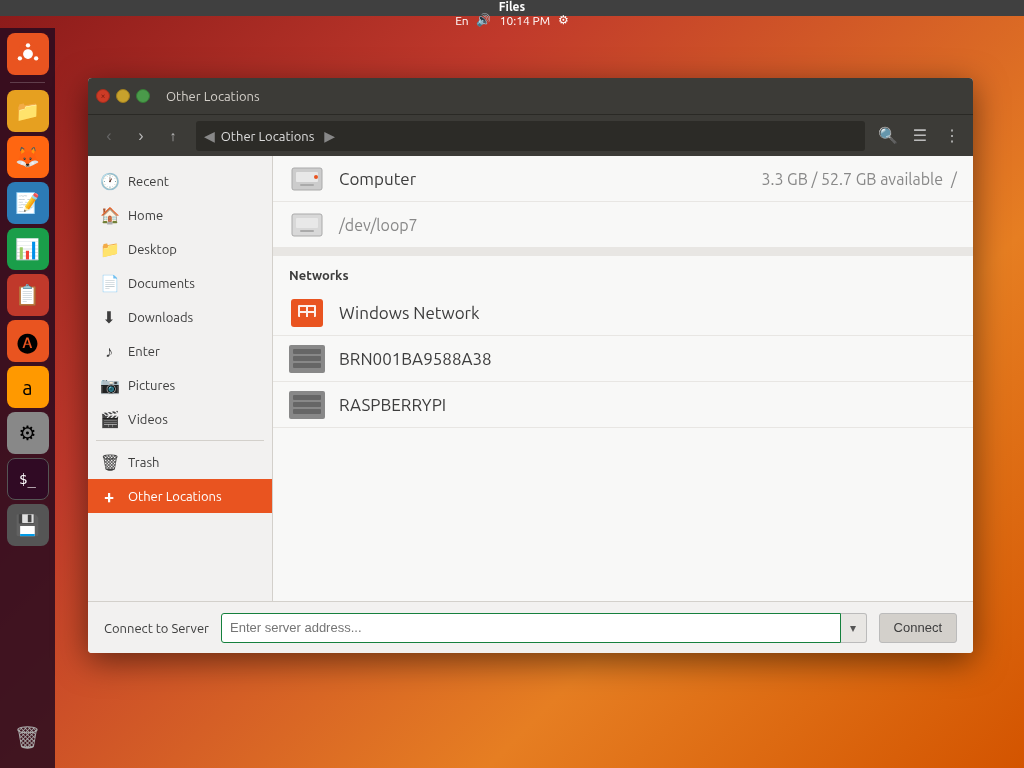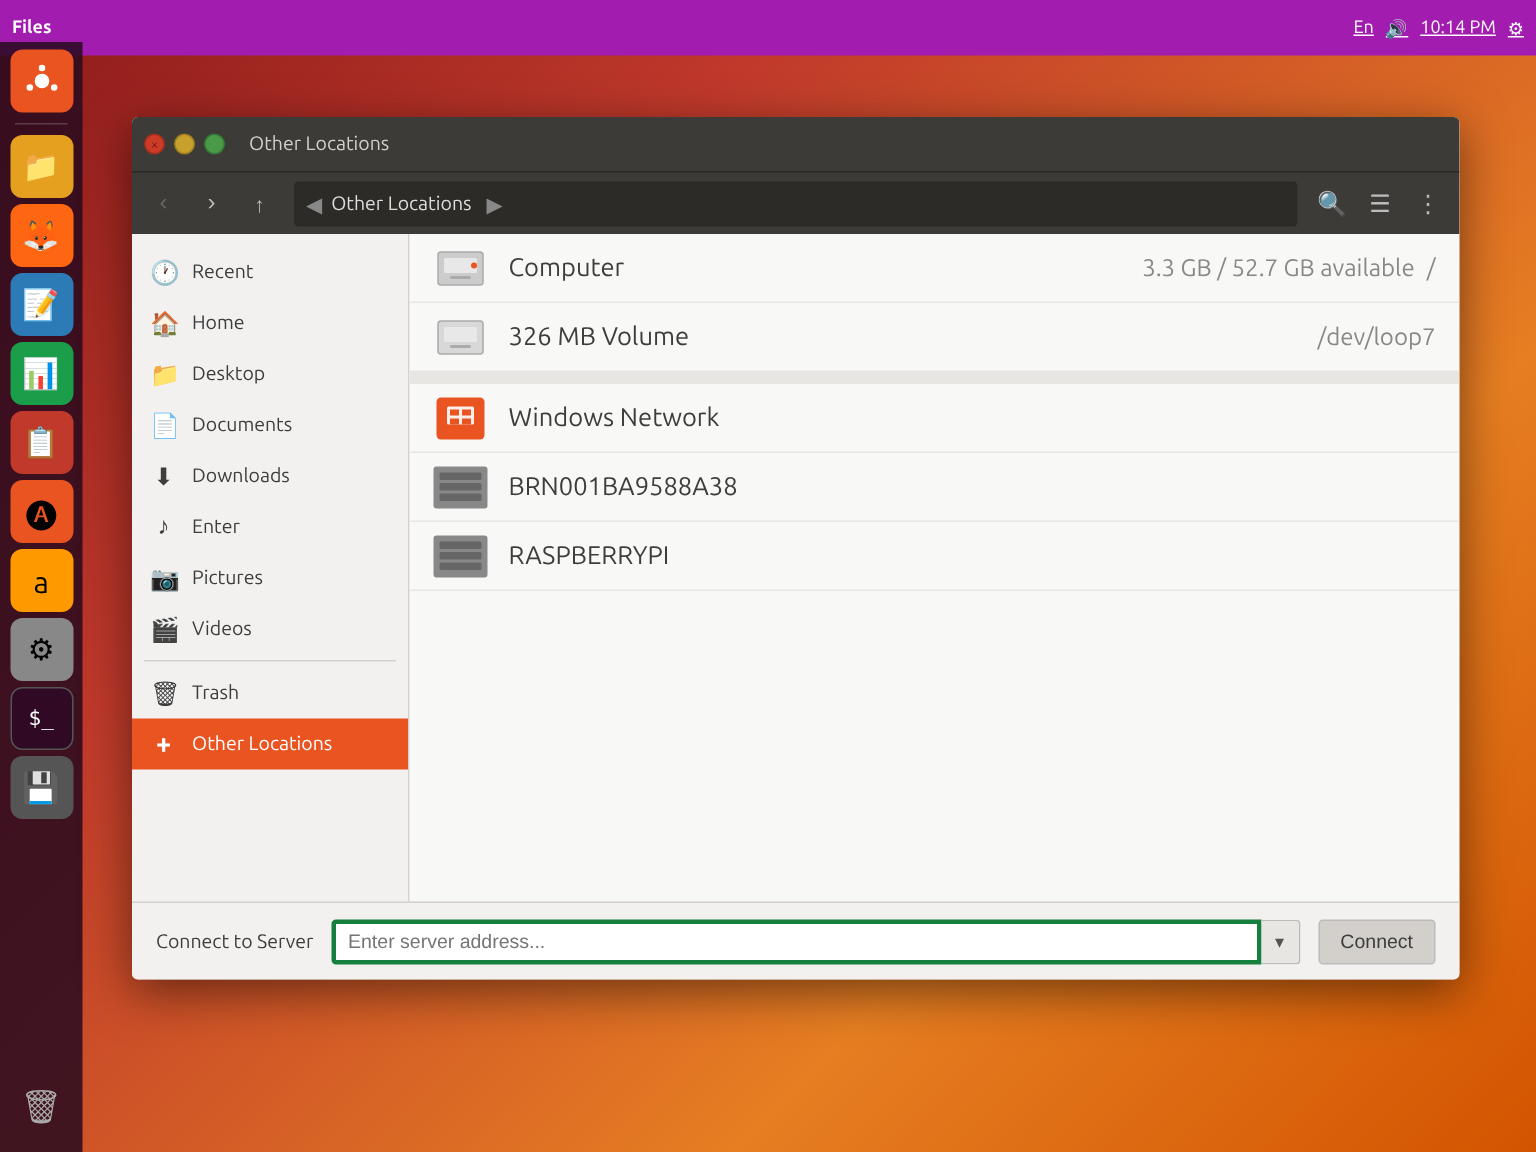--- a/index.html
+++ b/index.html
@@ -6,31 +6,32 @@
     body {
       width: 1024px;
       height: 768px;
       overflow: hidden;
       font-family: 'Ubuntu', sans-serif;
       background: linear-gradient(135deg, #8b1a1a 0%, #c0392b 30%, #e67e22 70%, #d35400 100%);
     }
 
     
     .topbar {
-      height: 37px;
-      background: #a21caf;
+      height: 16px;
+      background: #404040;
       display: flex;
       align-items: center;
       justify-content: space-between;
       padding: 0 8px;
       color: white;
       font-size: 12px;
+      flex-direction: column;
     }
     .topbar-left { display: flex; align-items: center; gap: 4px; }
-    .topbar-right { display: flex; align-items: center; gap: 8px; text-decoration: underline; }
+    .topbar-right { display: flex; align-items: center; gap: 8px; }
     .topbar-title { color: white; font-size: 12px; font-weight: bold; }
 
     
     .taskbar {
       position: absolute;
       left: 0;
       top: 28px;
       width: 55px;
       height: 740px;
       background: rgba(40, 10, 30, 0.85);
@@ -226,21 +227,21 @@
       display: flex;
       align-items: center;
       padding: 17px 16px;
       gap: 12px;
     }
     .connect-label { font-size: 13px; color: #3d3d3d; white-space: nowrap; }
     .server-input-wrap { flex: 1; display: flex; position: relative; }
     .server-input {
       flex: 1;
       height: 30px;
-      border: 3px solid #15803d;
+      border: 1px solid #15803d;
       border-radius: 3px 0 0 3px;
       padding: 0 8px;
       font-size: 13px;
       background: white;
       color: #404040;
       outline: none;
     }
     .server-dropdown-btn {
       width: 26px;
       height: 30px;
@@ -426,28 +427,28 @@
       </div>
 
       <div class="file-item">
         <div class="file-icon">
           <svg width="34" height="30" viewBox="0 0 34 30">
             <rect x="2" y="4" width="30" height="22" rx="2" fill="#d8d8d8" stroke="#aaa" stroke-width="1"></rect>
             <rect x="6" y="8" width="22" height="10" rx="1" fill="#e8e8e8"></rect>
             <rect x="10" y="20" width="14" height="2" rx="1" fill="#aaa"></rect>
           </svg>
         </div>
-        <span class="file-name">326 MB Volume</span>
         <div class="file-meta">
           <span>/dev/loop7</span>
         </div>
       </div>
 
       <div class="section-divider"></div>
 
+      <div class="section-header">Networks</div>
 
       <div class="file-item">
         <div class="file-icon">
           <div class="network-icon">
             <svg width="20" height="18" viewBox="0 0 20 18" fill="white">
               <rect x="1" y="1" width="18" height="12" rx="1" fill="white" opacity="0.9"></rect>
               <rect x="3" y="3" width="6" height="4" fill="#e95420"></rect>
               <rect x="11" y="3" width="6" height="4" fill="#e95420"></rect>
               <rect x="3" y="9" width="6" height="4" fill="#e95420"></rect>
               <rect x="11" y="9" width="6" height="4" fill="#e95420"></rect>

